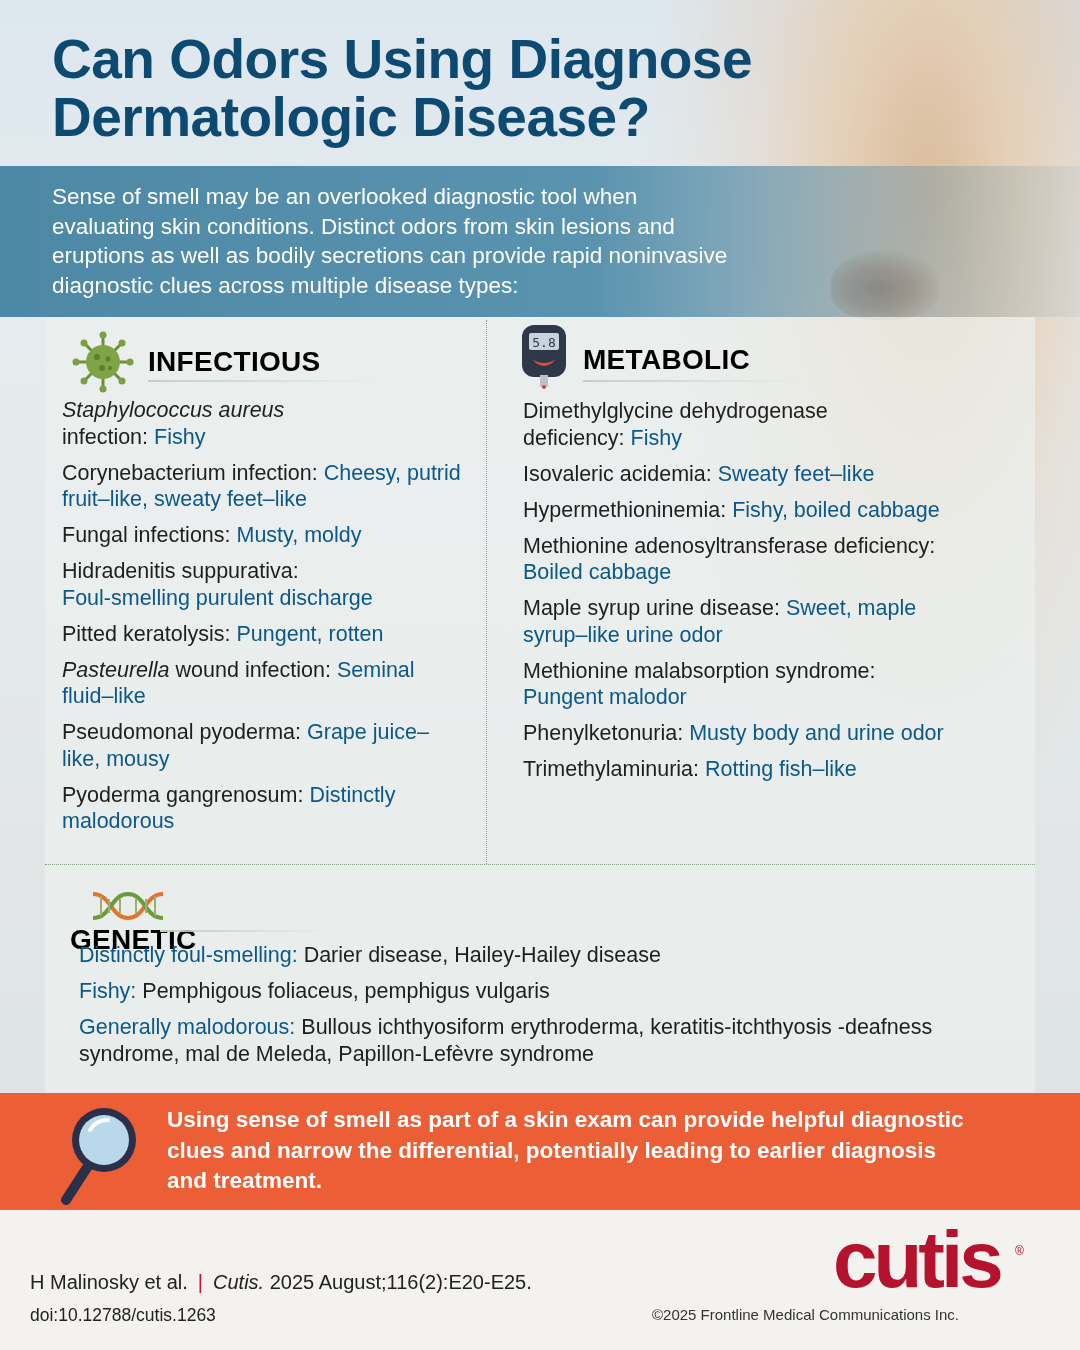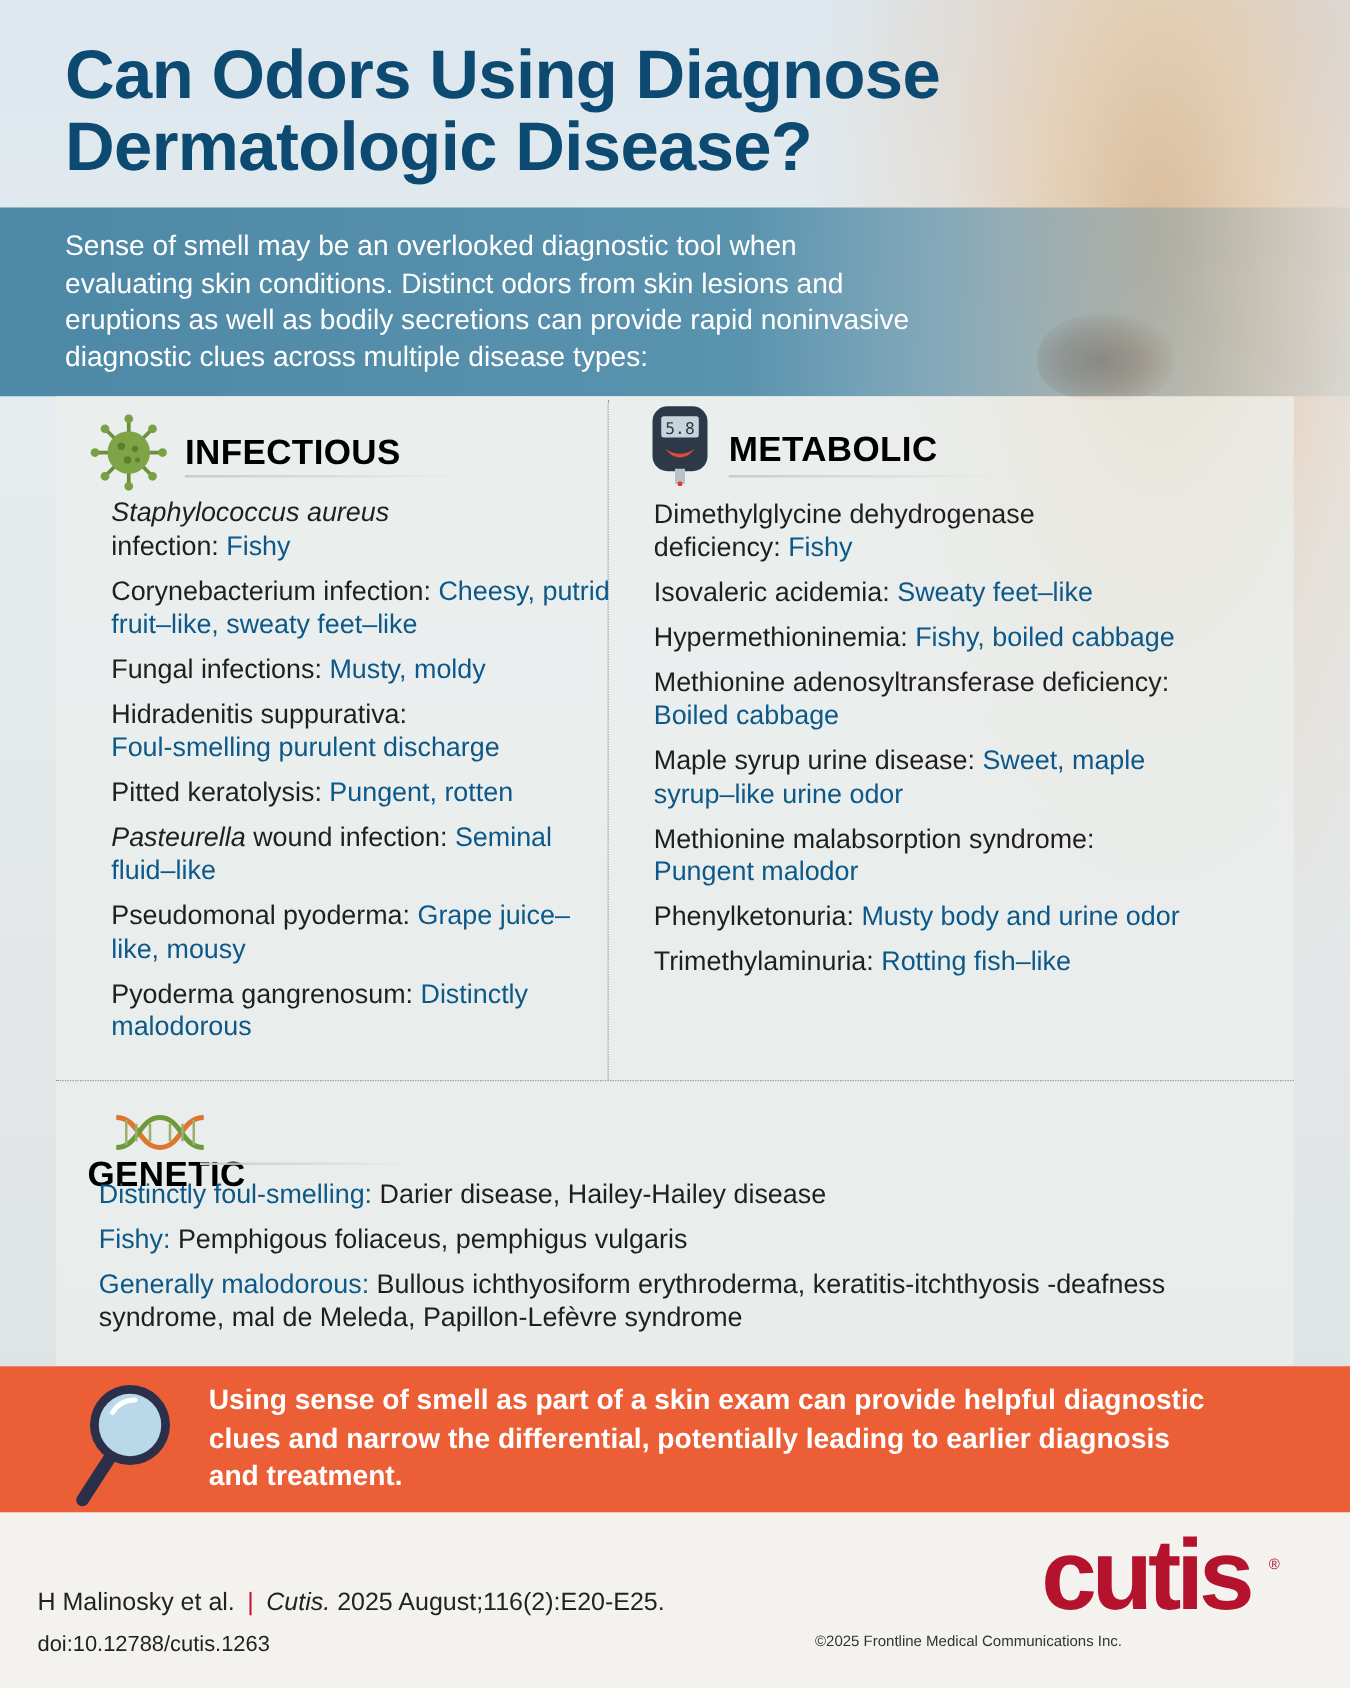--- a/index.html
+++ b/index.html
@@ -84,21 +84,21 @@
     position: absolute; left: 30px; top: 1271px; font-size: 20px; color: #222;
   }
   .cite .bar { color: #c8102e; margin: 0 10px; }
   .doi { position: absolute; left: 30px; top: 1305px; font-size: 17.5px; color: #222; }
   .logo {
     position: absolute; left: 833px; top: 1218px;
     font-size: 80px; font-weight: bold; color: #b5122e; letter-spacing: -4px;
     line-height: 84px;
   }
   .reg { position: absolute; left: 1015px; top: 1244px; font-size: 12px; color: #b5122e; }
-  .copyright { position: absolute; left: 652px; top: 1306px; font-size: 12px; color: #333; }
+  .copyright { position: absolute; left: 652px; top: 1306px; font-size: 15px; color: #333; }
 </style>
 </head>
 <body>
 
 <div class="bg">
   <div class="hair"></div>
   <div class="face"></div>
   <div class="nose"></div>
 </div>
 
@@ -139,21 +139,21 @@
     <circle cx="31" cy="31" r="17" fill="#7fa446"></circle>
     <circle cx="25" cy="26" r="3" fill="#5b7f2c"></circle>
       <circle cx="36" cy="28" r="2.5" fill="#5b7f2c"></circle>
     <circle cx="30" cy="37" r="3" fill="#5b7f2c"></circle>
       <circle cx="38" cy="37" r="2" fill="#5b7f2c"></circle>
   </svg>
   <span class="section-title" style="margin-left:14px;">INFECTIOUS</span>
 </div>
 <div class="head-underline" style="left:148px; top:380px; width:230px;"></div>
 
-<div class="col" style="left:89px; top:397px; width:400px;">
+<div class="col" style="left:62px; top:397px; width:400px;">
   <div class="item"><span class="it">Staphylococcus aureus</span><br><span> infection: </span><span class="hl">Fishy</span></div>
   <div class="item"><span>Corynebacterium infection: </span><span class="hl">Cheesy, putrid fruit–like, sweaty feet–like</span></div>
   <div class="item"><span>Fungal infections: </span><span class="hl">Musty, moldy</span></div>
   <div class="item"><span>Hidradenitis suppurativa: </span><br><span class="hl">Foul-smelling purulent discharge</span></div>
   <div class="item"><span>Pitted keratolysis: </span><span class="hl">Pungent, rotten</span></div>
   <div class="item"><span class="it">Pasteurella</span><span> wound infection: </span><span class="hl">Seminal fluid–like</span></div>
   <div class="item"><span>Pseudomonal pyoderma: </span><span class="hl">Grape juice–like, mousy</span></div>
   <div class="item"><span>Pyoderma gangrenosum: </span><span class="hl">Distinctly malodorous</span></div>
 </div>
 

